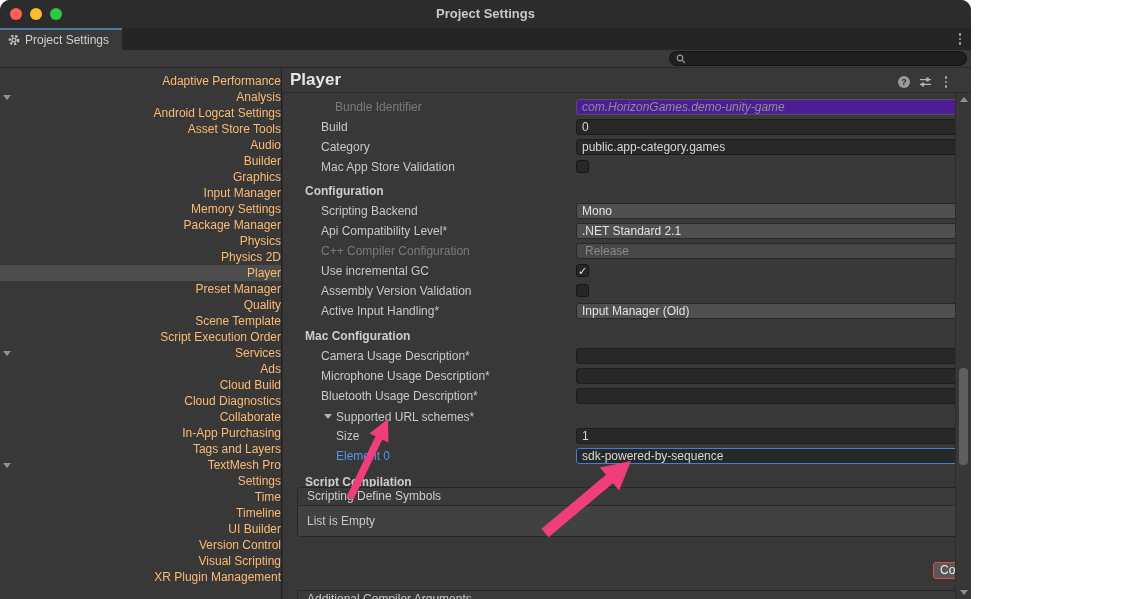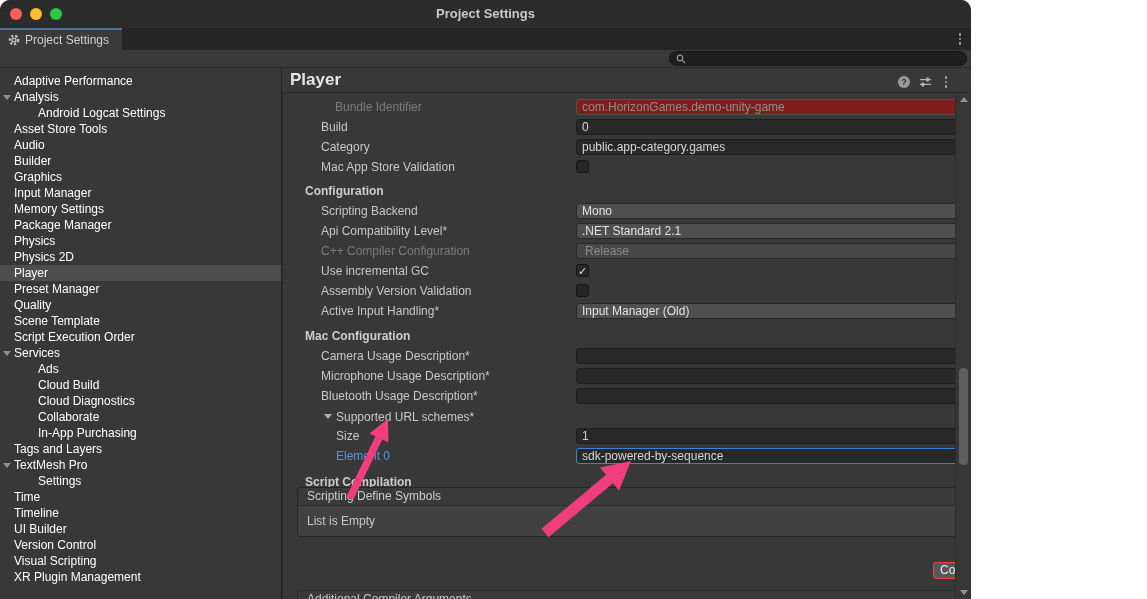--- a/index.html
+++ b/index.html
@@ -25,22 +25,22 @@
   
   .toolbar{position:relative;height:18px;background:#3A3A3A;border-bottom:1px solid #2A2A2A;}
   .search{position:absolute;right:4px;top:1px;width:298px;height:15px;background:#1F1F1F;
           border:1px solid #151515;border-radius:8px;display:flex;align-items:center;padding:0 6px;gap:4px;}
   .search input{flex:1;background:transparent;border:none;outline:none;color:#D0D0D0;
                 font-size:11px;font-family:inherit;height:12px;padding:0;}
   
   .bodyarea{position:absolute;top:68px;left:0;right:0;bottom:0;display:flex;}
   
   .sidebar{width:282px;border-right:1px solid #222222;padding-top:5px;overflow:hidden;flex:none;}
-  .sbitem{position:relative;height:16px;line-height:16px;font-size:12px;color:#ffffff;
-          padding-left:14px;white-space:nowrap;cursor:pointer;}
+  .sbitem{position:relative;height:16px;line-height:16px;font-size:12px;color:#fdba74;
+          padding-left:14px;white-space:nowrap;cursor:pointer;text-align:right;}
   .sbitem.selected{background:#4D4D4D;}
   .sbitem .tri{position:absolute;left:3px;top:6px;width:0;height:0;
                border-left:4px solid transparent;border-right:4px solid transparent;
                border-top:5px solid #919191;}
   .sblabel.ind{margin-left:24px;display:inline-block;}
   
   .main{position:relative;flex:1;}
   .main-header{position:absolute;top:0;left:0;right:0;height:25px;border-bottom:1px solid #2A2A2A;}
   .ptitle{position:absolute;left:8px;top:2px;font-size:17px;font-weight:bold;color:#E6E6E6;}
   .hicons{position:absolute;right:20px;top:7px;display:flex;gap:9px;align-items:center;}
@@ -58,21 +58,21 @@
   .sb-thumb{position:absolute;left:3px;right:3px;top:275px;height:97px;background:#5E5E5E;border-radius:4px;}
   
   .row{position:absolute;left:0;right:0;height:18px;}
   .lbl{position:absolute;left:38px;top:1px;font-size:12px;color:#C8C8C8;white-space:nowrap;}
   .lbl.dim{color:#7B7B7B;}
   .lbl.blue{color:#5596E6;}
   .section{position:absolute;left:22px;font-weight:bold;font-size:12px;color:#CDCDCD;white-space:nowrap;text-align:center;}
   .field{position:absolute;left:293px;top:0;width:545px;height:16px;background:#282828;
          border:1px solid #1D1D1D;border-radius:3px;color:#D6D6D6;font-size:12px;line-height:14px;
          padding:0 5px;white-space:nowrap;overflow:hidden;}
-  .field.disabled{background:#7f1d1d;border-color:#525252;color:#8E8E8E;}
+  .field.disabled{background:#4c1d95;border-color:#525252;color:#8E8E8E;font-style:italic;}
   .field.focus{border-color:#3E7FD8;}
   .dropdown{position:absolute;left:293px;top:0;width:545px;height:16px;background:#4F4F4F;
             border:1px solid #282828;border-radius:3px;color:#E2E2E2;font-size:12px;line-height:14px;
             padding:0 5px;white-space:nowrap;overflow:hidden;cursor:pointer;}
   .dropdown .caret{position:absolute;right:5px;top:6px;width:0;height:0;border-left:4px solid transparent;
                    border-right:4px solid transparent;border-top:4px solid #C9C9C9;}
   .dropdown.disabled{background:#474747;color:#8A8A8A;padding-left:8px;}
   .dropdown.disabled .caret{border-top-color:#8A8A8A;}
   .checkbox{position:absolute;left:293px;top:1px;width:13px;height:13px;background:#262626;
             border:1px solid #161616;border-radius:3px;cursor:pointer;}

